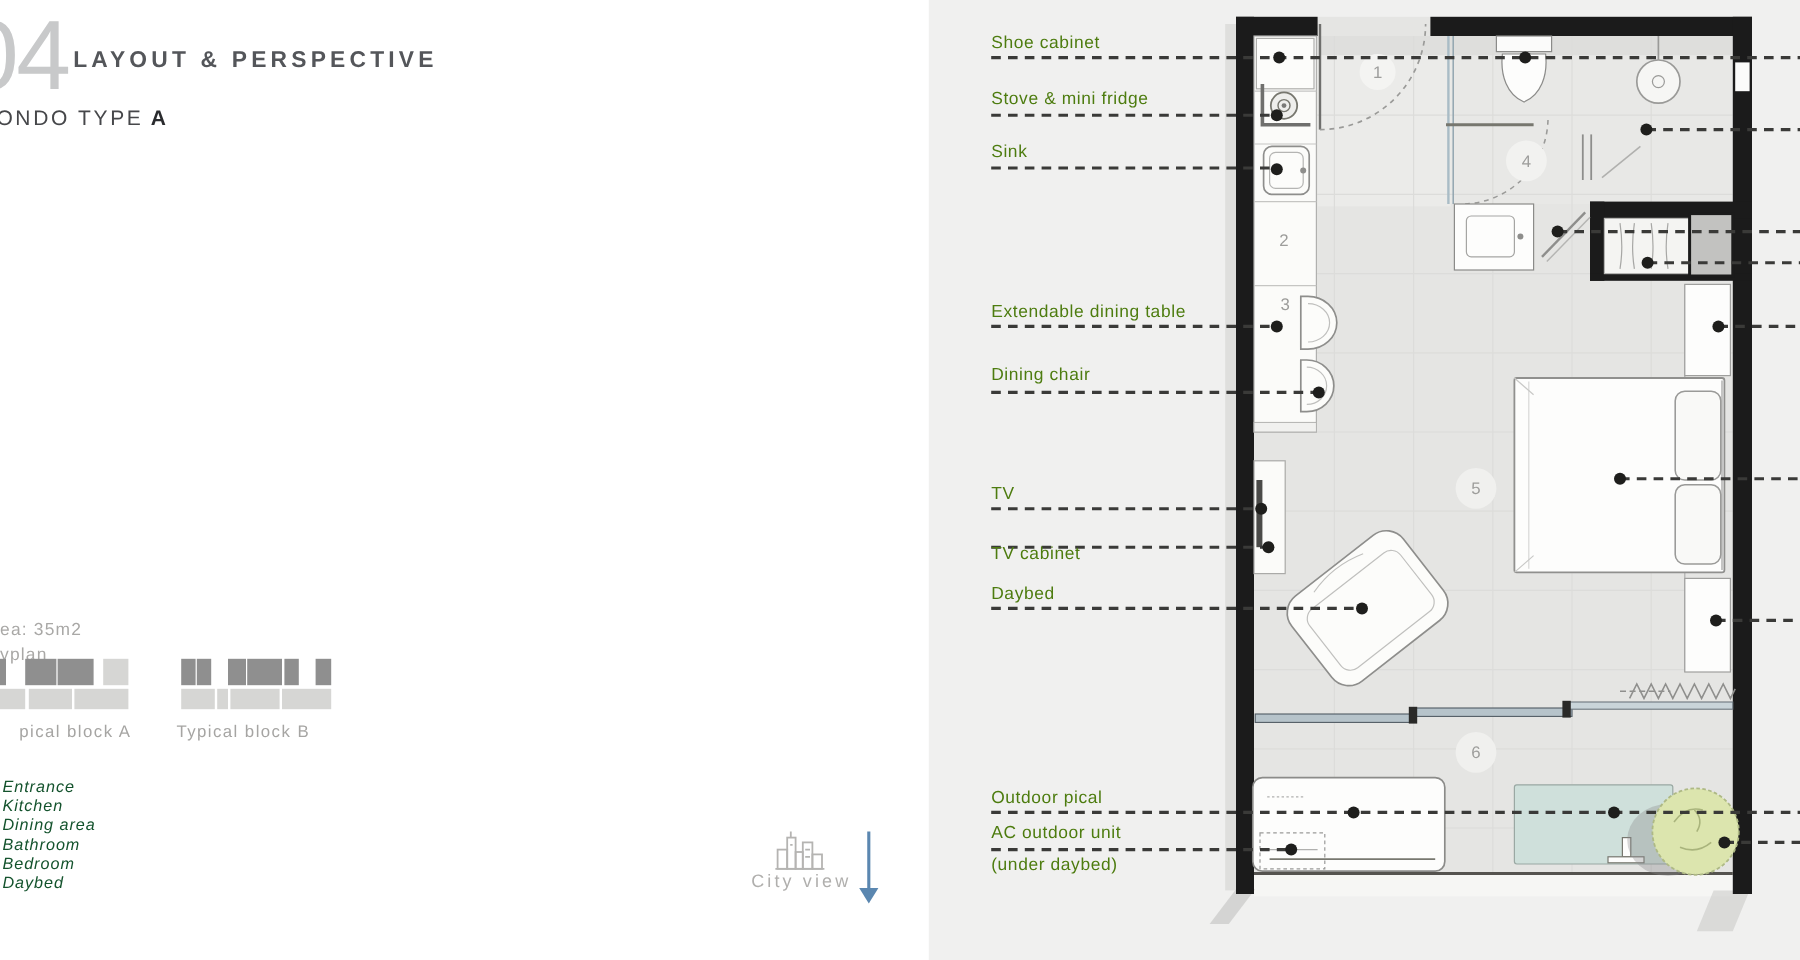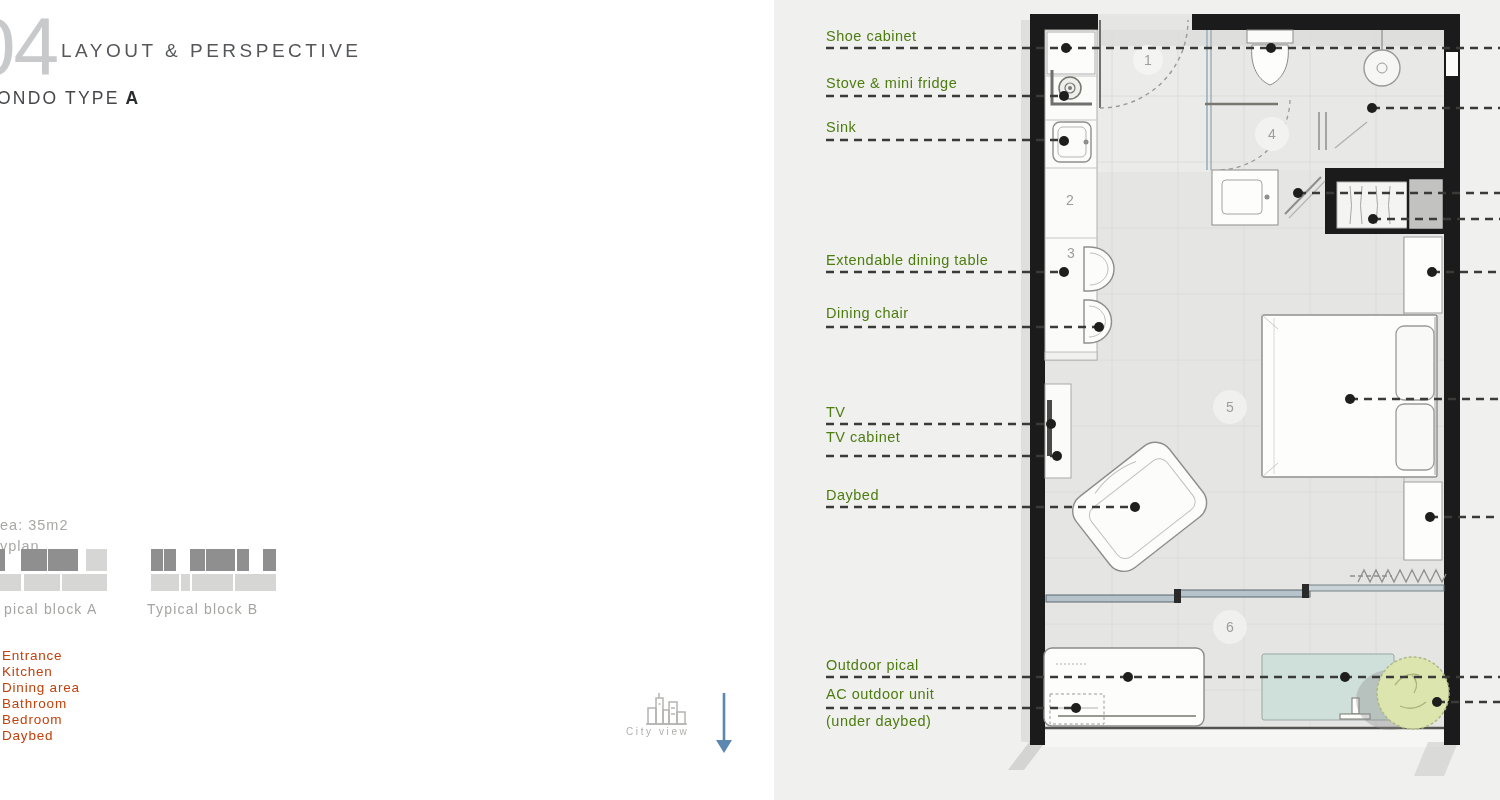--- a/index.html
+++ b/index.html
@@ -1,32 +1,32 @@
 <!DOCTYPE html>
 <html><head>
 <meta charset="utf-8">
 <style>
   html,body{margin:0;padding:0;background:#ffffff;}
   .canvas{position:relative;width:1500px;height:800px;background:#ffffff;overflow:hidden;
           font-family:"Liberation Sans",sans-serif;}
   .right-panel{position:absolute;left:774px;top:0;width:726px;height:800px;background:#f0f0ef;}
   
   .page-num{position:absolute;left:-30px;top:0px;font-size:82px;font-weight:400;color:#c8c9ca;letter-spacing:-2px;}
-  .section-title{position:absolute;left:61px;top:40px;font-size:19px;font-weight:400;color:#54565a;letter-spacing:3.5px;}
+  .section-title{position:absolute;left:61px;top:40px;font-size:19px;font-weight:700;color:#54565a;letter-spacing:3.5px;}
   .condo-type{position:absolute;left:-3px;top:88px;font-size:17.5px;color:#46474a;letter-spacing:2.2px;}
   .condo-type b{color:#2a2b2e;font-weight:700;margin-left:6px;}
   
   .side-note{position:absolute;font-size:14.5px;color:#a9a8a6;letter-spacing:1px;white-space:nowrap;margin-top:17px;}
   .kp-block{position:absolute;}
   .kp{position:absolute;}
   .kp.dark{background:#8f8f8f;}
   .kp.light{background:#d6d6d4;}
   .kp-label{position:absolute;font-size:14px;color:#a6a5a3;letter-spacing:1.2px;white-space:nowrap;}
-  .legend{position:absolute;left:2px;top:648px;font-size:13.5px;color:#c2410c;letter-spacing:.8px;line-height:15.9px;}
-  .cityview-label{position:absolute;left:626px;top:726px;font-size:10px;color:#b0afad;letter-spacing:2.6px;}
+  .legend{position:absolute;left:2px;top:648px;font-size:13.5px;color:#14532d;letter-spacing:.8px;line-height:15.9px;font-style:italic;}
+  .cityview-label{position:absolute;left:626px;top:726px;font-size:15px;color:#b0afad;letter-spacing:2.6px;}
   
   .plan-label{position:absolute;font-size:14.5px;color:#4d7c0f;letter-spacing:.5px;white-space:nowrap;}
   svg text{font-family:"Liberation Sans",sans-serif;}
   .room-num{fill:#9d9d9b;font-size:14px;text-anchor:middle;}
 </style>
 </head>
 <body>
 
 <div class="canvas">
 
@@ -56,21 +56,21 @@
     <div class="kp dark" style="left:13px;top:0;width:12px;height:22px"></div>
     <div class="kp dark" style="left:39px;top:0;width:15px;height:22px"></div>
     <div class="kp dark" style="left:55px;top:0;width:29px;height:22px"></div>
     <div class="kp dark" style="left:86px;top:0;width:12px;height:22px"></div>
     <div class="kp dark" style="left:112px;top:0;width:13px;height:22px"></div>
     <div class="kp light" style="left:0;top:25px;width:28px;height:17px"></div>
     <div class="kp light" style="left:30px;top:25px;width:9px;height:17px"></div>
     <div class="kp light" style="left:41px;top:25px;width:41px;height:17px"></div>
     <div class="kp light" style="left:84px;top:25px;width:41px;height:17px"></div>
   </div>
-  <div class="kp-label" style="left:4px;top:601px">pical block A</div>
+  <div class="kp-label" style="left:16px;top:601px">pical block A</div>
   <div class="kp-label" style="left:147px;top:601px">Typical block B</div>
 
   <div class="legend">
     <div>Entrance</div>
     <div>Kitchen</div>
     <div>Dining area</div>
     <div>Bathroom</div>
     <div>Bedroom</div>
     <div>Daybed</div>
   </div>
@@ -318,19 +318,19 @@
       <circle cx="1437" cy="702" r="5"></circle>
     </g>
   </svg>
 
   <div class="plan-label" style="left:826px;top:28px">Shoe cabinet</div>
   <div class="plan-label" style="left:826px;top:75px">Stove &amp; mini fridge</div>
   <div class="plan-label" style="left:826px;top:119px">Sink</div>
   <div class="plan-label" style="left:826px;top:252px">Extendable dining table</div>
   <div class="plan-label" style="left:826px;top:305px">Dining chair</div>
   <div class="plan-label" style="left:826px;top:404px">TV</div>
-  <div class="plan-label" style="left:826px;top:429px">TV cabinet</div>
+  <div class="plan-label" style="left:826px;top:454px">TV cabinet</div>
   <div class="plan-label" style="left:826px;top:487px">Daybed</div>
   <div class="plan-label" style="left:826px;top:657px">Outdoor pical</div>
   <div class="plan-label" style="left:826px;top:686px">AC outdoor unit</div>
   <div class="plan-label" style="left:826px;top:713px">(under daybed)</div>
 
 </div>
 
 </body></html>

